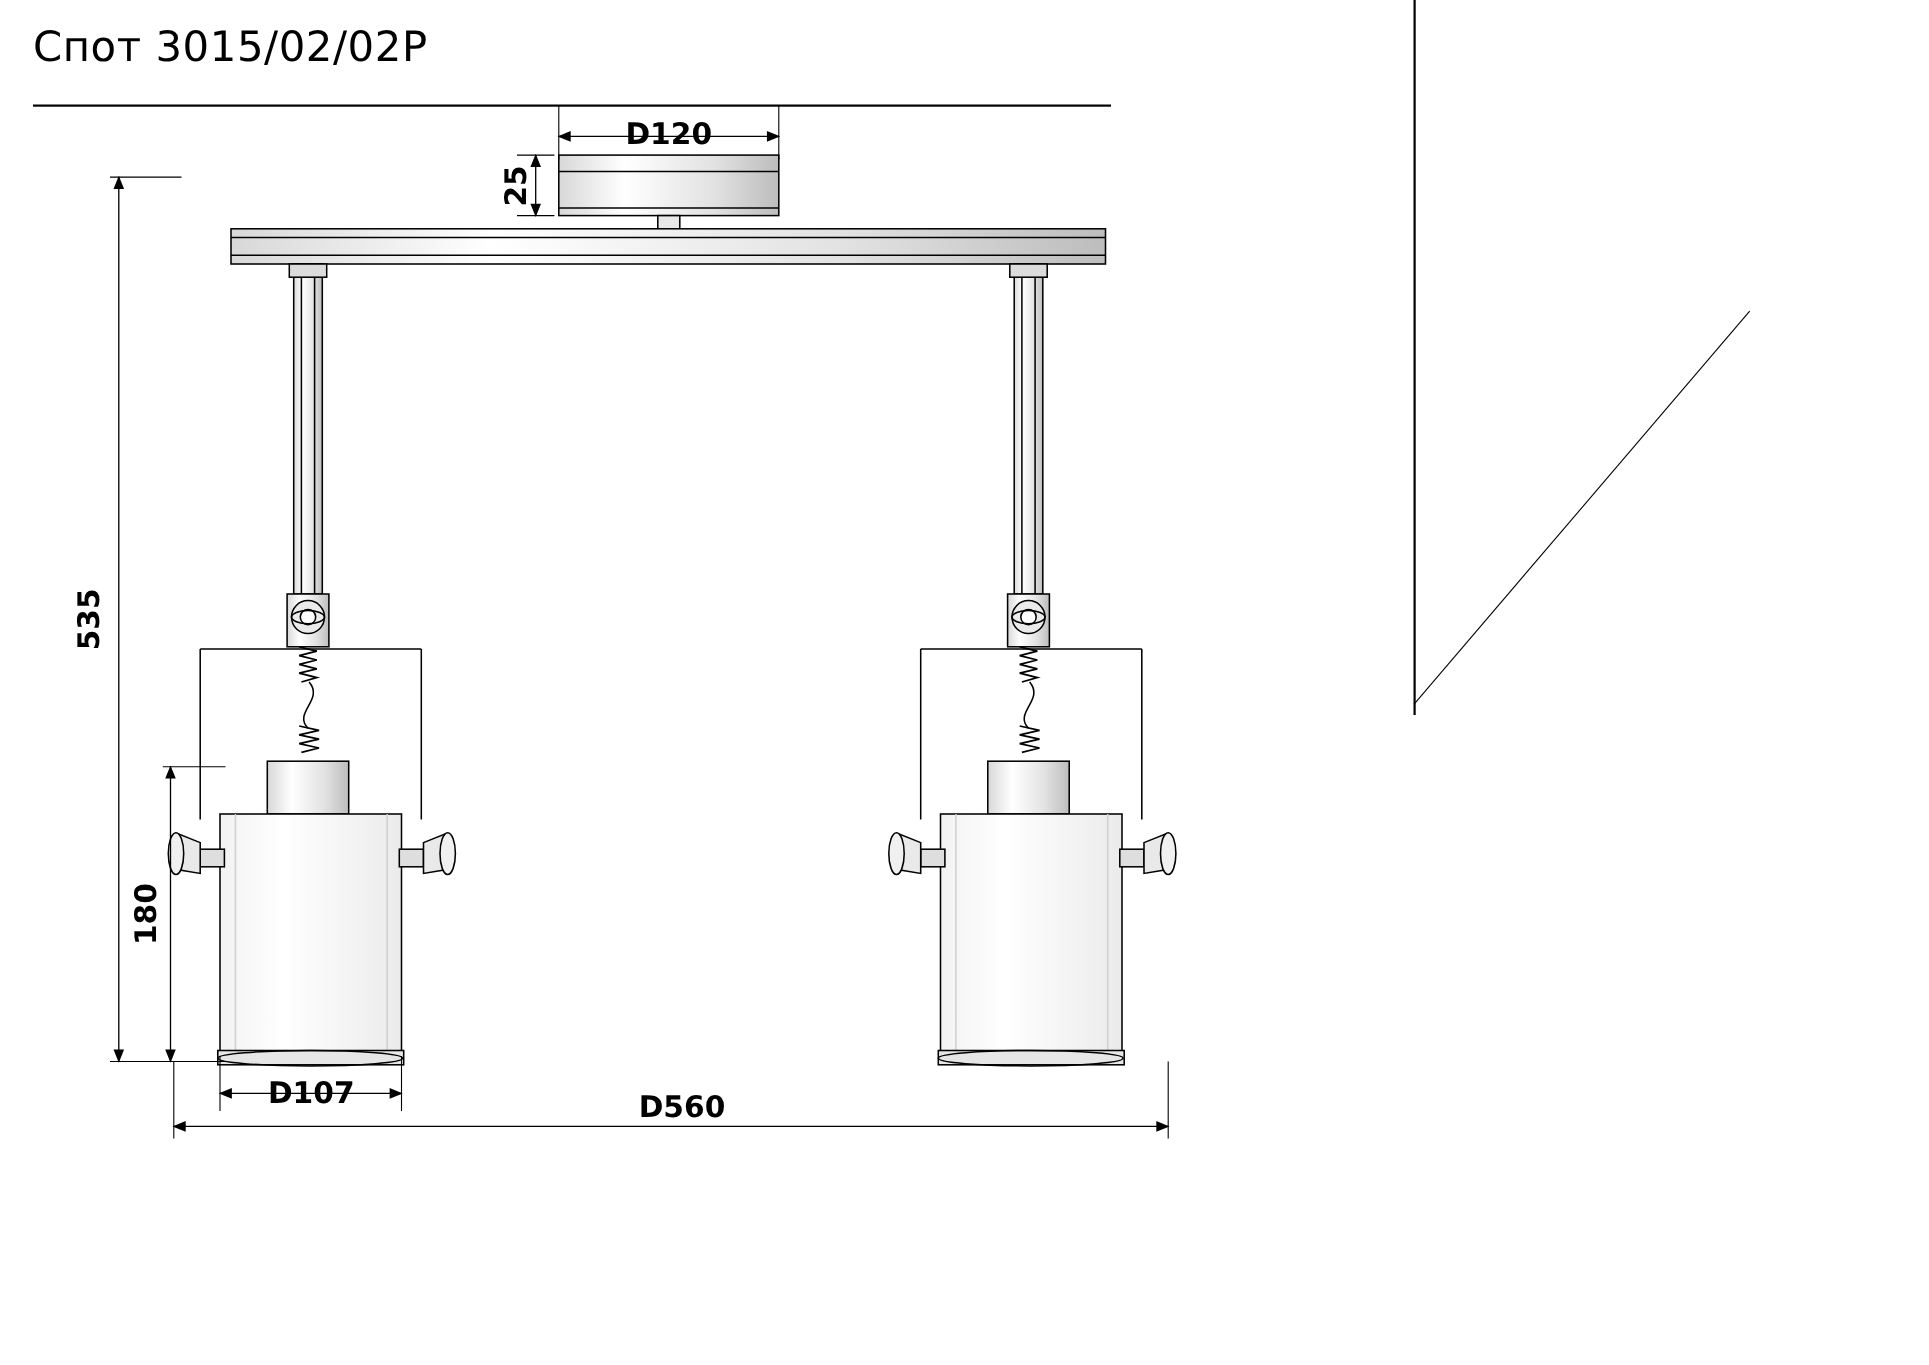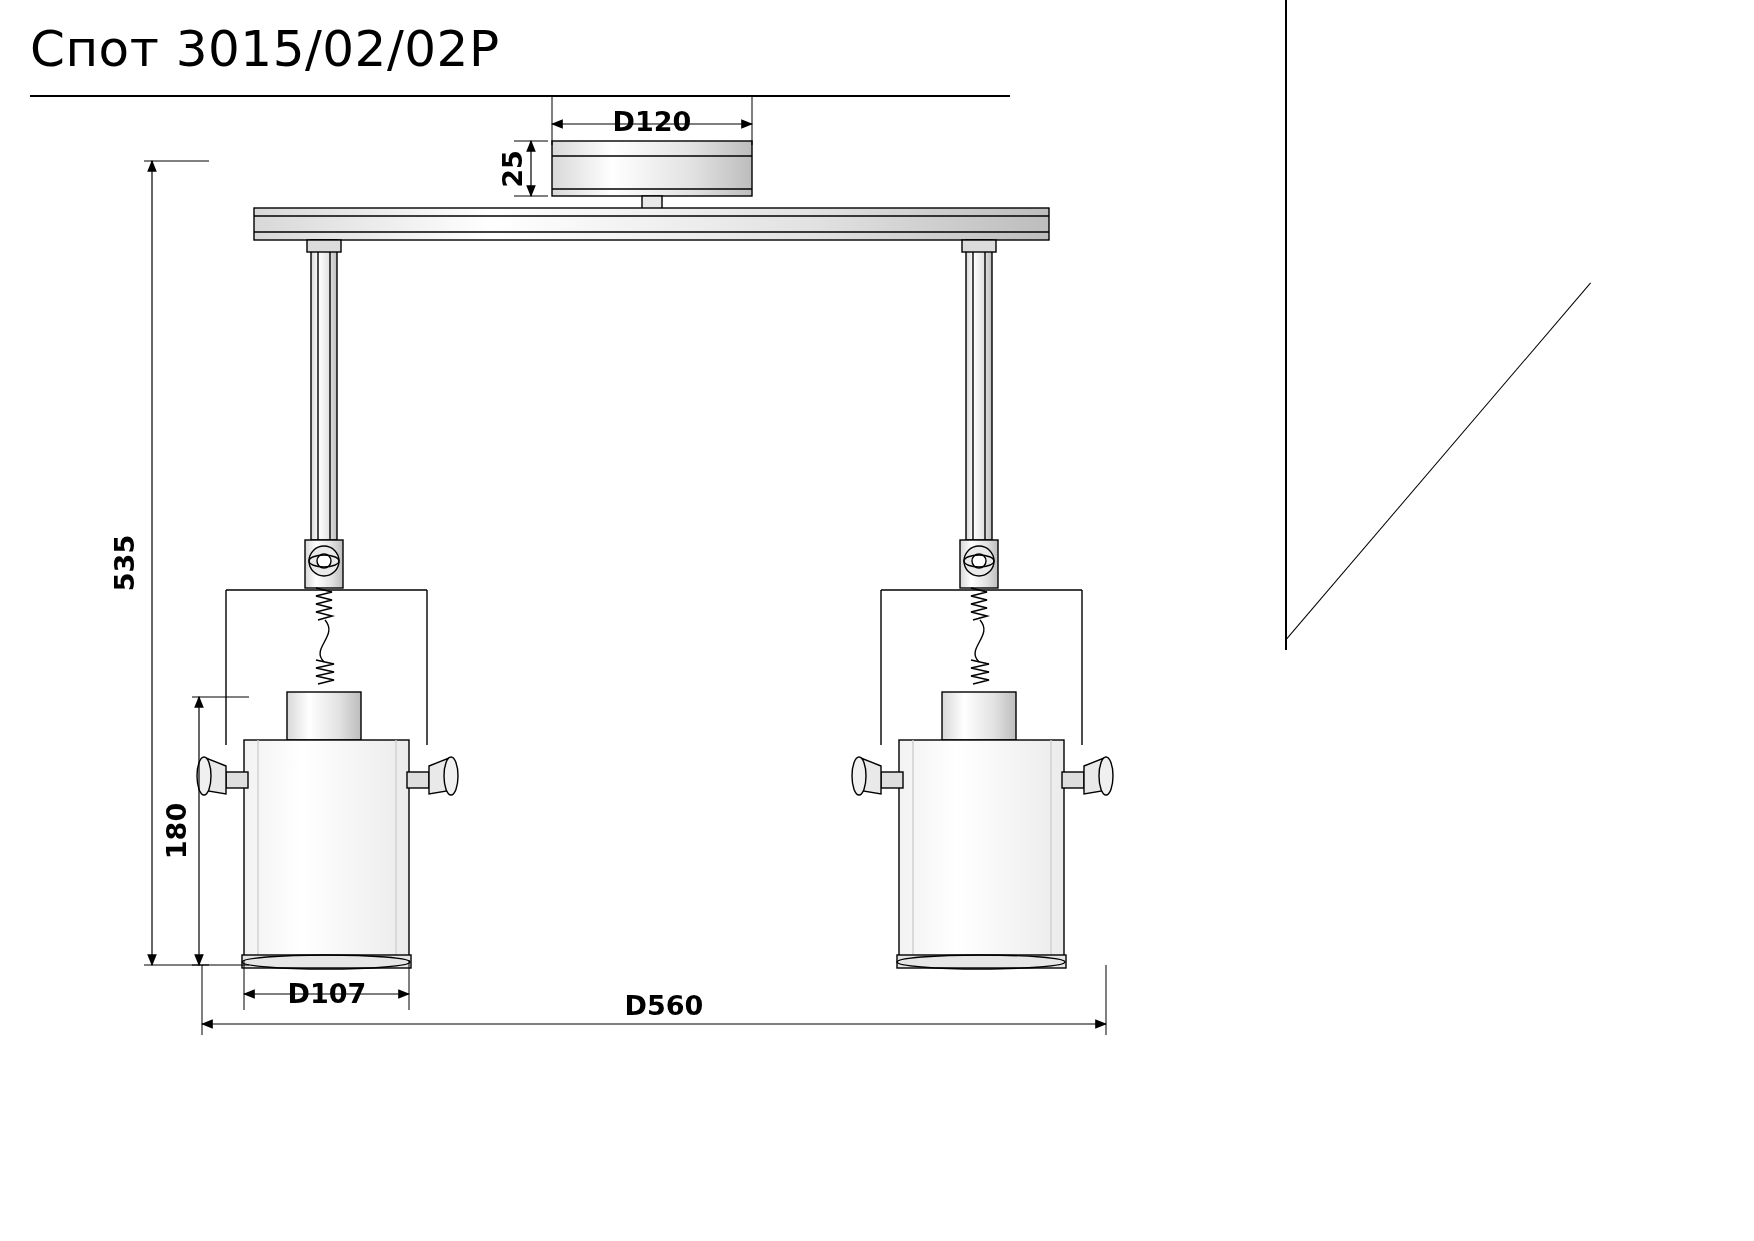--- a/index.html
+++ b/index.html
@@ -14,21 +14,21 @@
     font-family: "DejaVu Sans", sans-serif;
     color: #000;
     overflow: hidden;
   }
 
   
   .page-title {
     position: absolute;
     left: 30px;
     top: 20px;
-    font-size: 50px;
+    font-size: 38px;
     font-weight: 400;
     letter-spacing: 0.5px;
     font-family: "DejaVu Sans", sans-serif;
   }
   .title-rule {
     position: absolute;
     left: 30px;
     top: 95px;
     width: 980px;
     height: 2px;
@@ -62,21 +62,20 @@
     transform: rotate(-49.5deg);
   }
 
   
   .drawing {
     position: absolute;
     left: 0;
     top: 0;
     width: 1285px;
     height: 1241px;
-    margin-left: 44px;
   }
   svg { display: block; }
 
   .dim-label {
     font-family: "DejaVu Sans", sans-serif;
     font-weight: 700;
     font-size: 27px;
     fill: #000;
   }
 </style>

